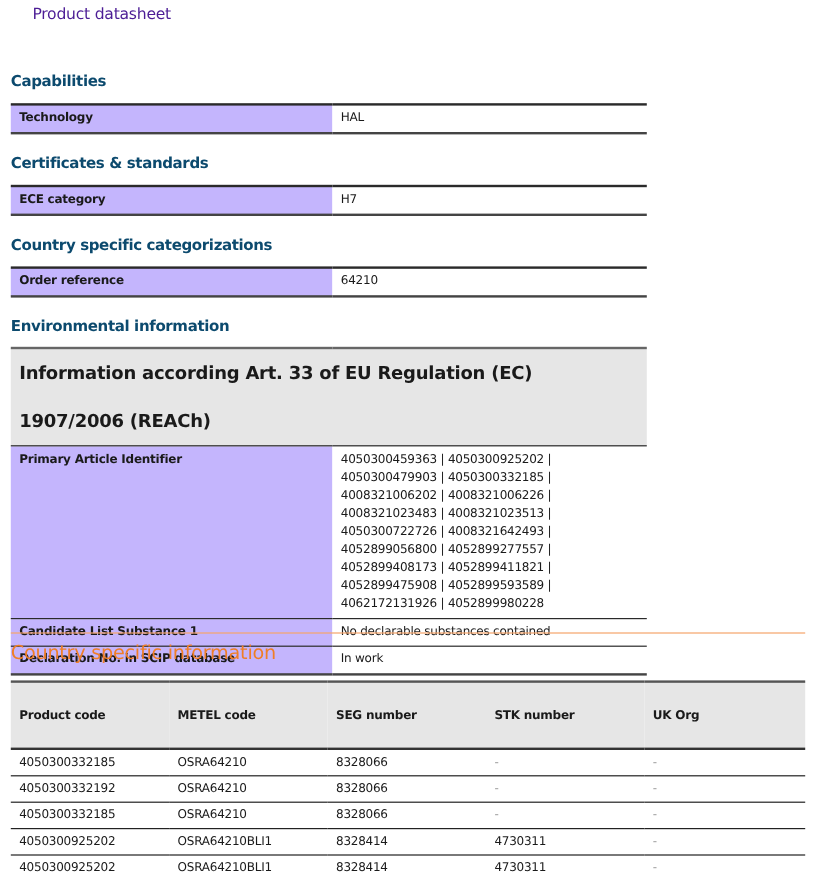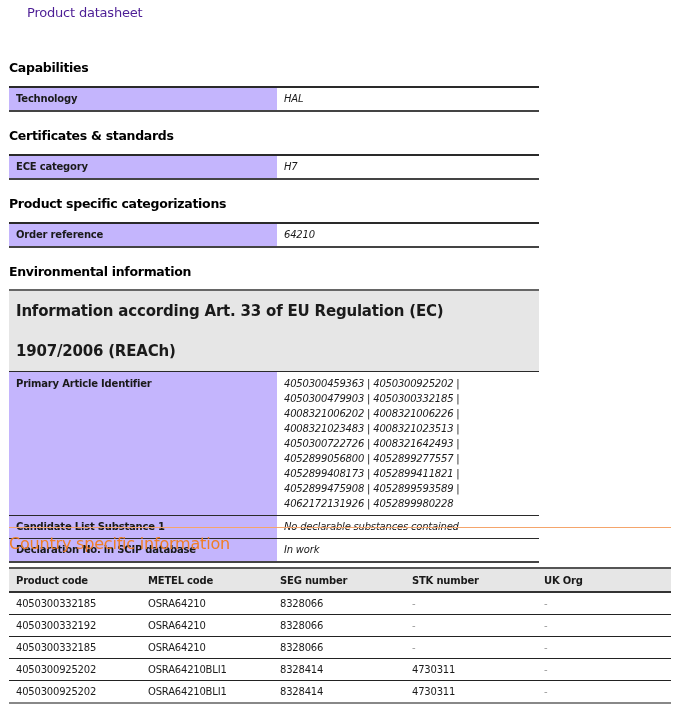--- a/index.html
+++ b/index.html
@@ -7,34 +7,34 @@
     width: 695px; height: 727px; overflow: hidden; position: relative;
     font-family: "DejaVu Sans", "Liberation Sans", sans-serif;
     color: #1a1a1a;
   }
   .page-title {
     position: absolute; left: 27px; top: 5px;
     font-size: 13px; color: #4c1d95; letter-spacing: -0.2px;
   }
   .section-title {
     position: absolute; left: 9px;
-    font-size: 12.5px; font-weight: bold; color: #000000; letter-spacing: -0.3px;
+    font-size: 12.5px; font-weight: bold; color: #0c4a6e; letter-spacing: -0.3px;
   }
   .kv-table {
     position: absolute; left: 9px; width: 530px;
     border-collapse: collapse; font-size: 10px; letter-spacing: -0.2px;
   }
   .kv-table td {
     padding: 0 7px; vertical-align: top;
     border-top: 1px solid #2a2a2a;
   }
   .kv-table tr:first-child td { border-top: 2px solid #2a2a2a; }
   .kv-table tr:last-child td { border-bottom: 2px solid #444; }
   .kv-table td.k { width: 254px; background: #c4b5fd; font-weight: bold; }
-  .kv-table td.v { background: #ffffff; font-style: italic; }
+  .kv-table td.v { background: #ffffff; }
   .kv-table .row1 td { height: 22px; line-height: 22px; }
   .reach-head td {
     background: #e6e6e6; font-weight: bold; font-size: 15px;
     height: 40px; line-height: 40px; padding-left: 7px;
     border-top: 2px solid #666 !important;
   }
   .ids { line-height: 15px; padding-top: 4px !important; padding-bottom: 4px !important; }
   .orange-rule {
     position: absolute; left: 9px; top: 527px; width: 662px; height: 0;
     border-top: 1.5px solid #f5a56b;
@@ -42,21 +42,21 @@
   .country-title {
     position: absolute; left: 9px; top: 534px;
     font-size: 16px; color: #f07e26; letter-spacing: -0.2px;
   }
   .grid-table {
     position: absolute; left: 9px; top: 567px; width: 662px;
     border-collapse: collapse; font-size: 10px; letter-spacing: -0.2px;
   }
   .grid-table th {
     text-align: left; font-weight: bold; background: #e6e6e6;
-    height: 22px; padding: 0 7px; border-top: 2px solid #555; border-bottom: 2px solid #333;
+    height: 22px; padding: 16px 7px; border-top: 2px solid #555; border-bottom: 2px solid #333;
   }
   .grid-table td {
     height: 21px; padding: 0 7px; border-bottom: 1px solid #222;
   }
   .grid-table tr:last-child td { border-bottom: 2px solid #888; }
   .grid-table .dash { color: #999; }
   .c1 { width: 118px; } .c2 { width: 118px; } .c3 { width: 118px; } .c4 { width: 118px; margin-left: 48px; }
 </style>
 </head>
 <body>
@@ -76,21 +76,21 @@
 <div class="section-title" style="top:128px">Certificates &amp; standards</div>
 <table class="kv-table" style="top:154px">
   <tbody>
       <tr class="row1">
     <td class="k">ECE category</td>
     <td class="v">H7</td>
   </tr>
 </tbody>
   </table>
 
-<div class="section-title" style="top:196px">Product specific categorizations</div>
+<div class="section-title" style="top:196px">Country specific categorizations</div>
 <table class="kv-table" style="top:222px">
   <tbody>
       <tr class="row1">
     <td class="k">Order reference</td>
     <td class="v">64210</td>
   </tr>
 </tbody>
   </table>
 
 <div class="section-title" style="top:264px">Environmental information</div>

